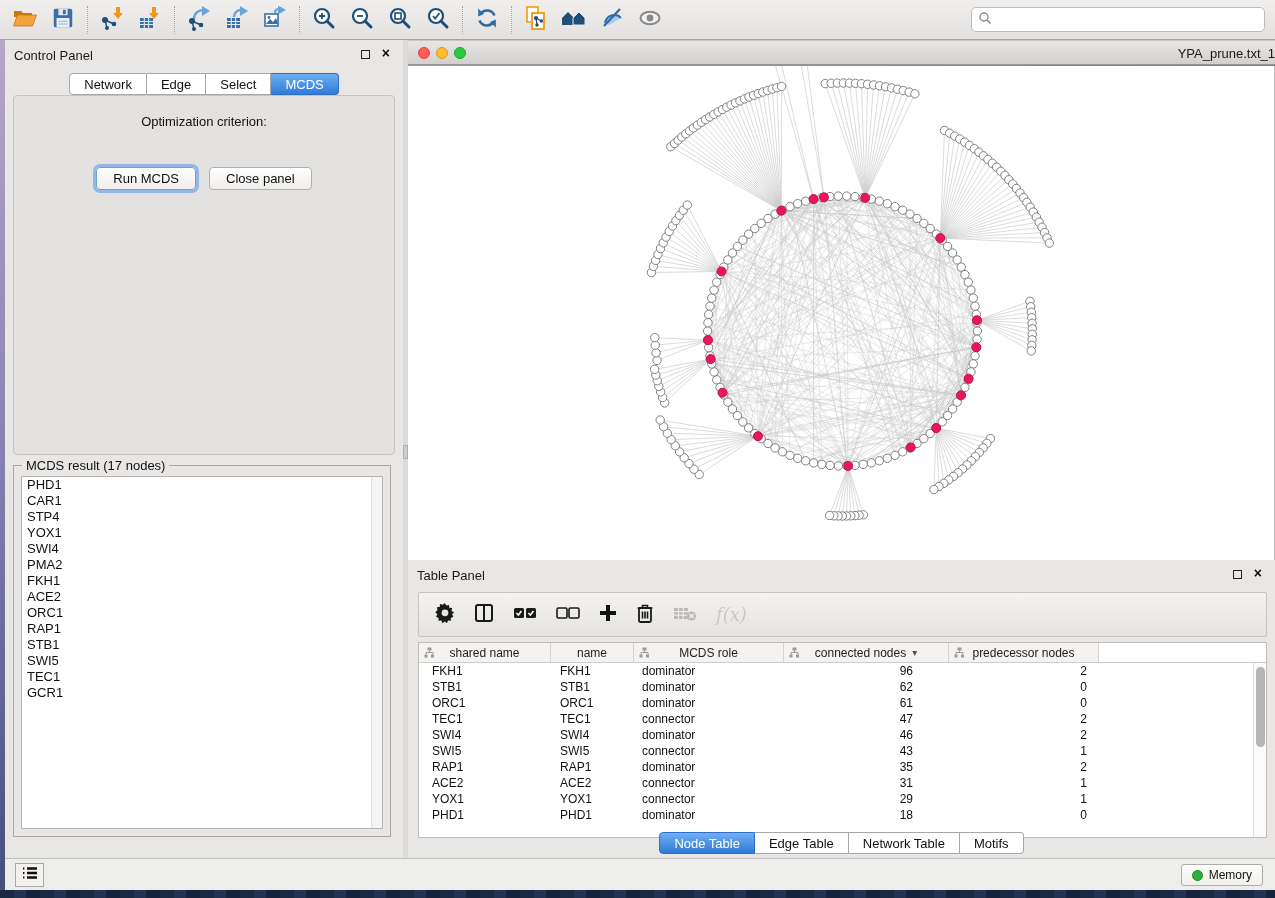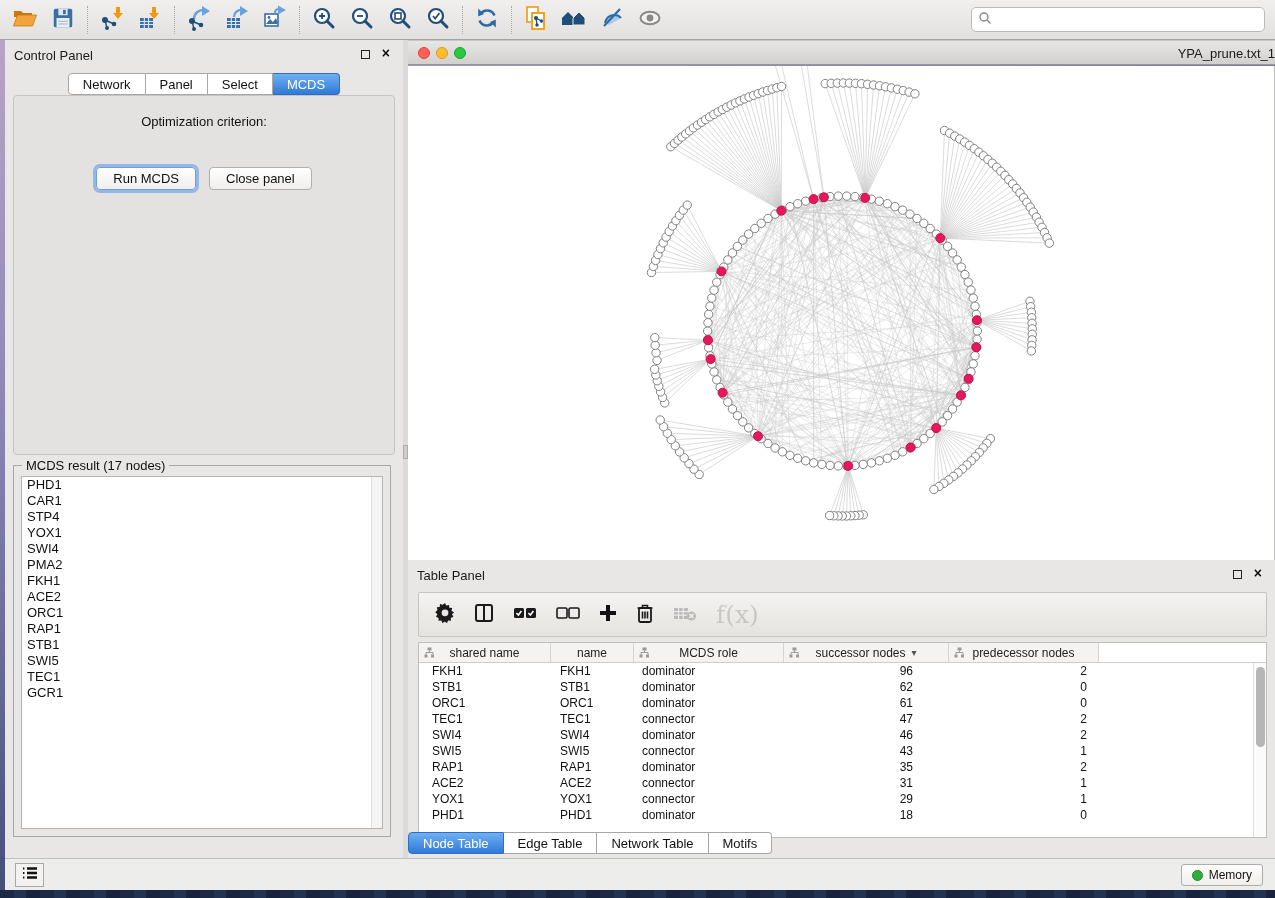--- a/index.html
+++ b/index.html
@@ -80,42 +80,42 @@
   .net-canvas svg { width:100%; height:100%; display:block; }
 
   
   .table-panel { position:absolute; left:408px; top:560px; right:0; bottom:40px; background:#e9e7e5; }
   .tp-float { right:33px; } .tp-close { right:13px; }
   .tp-toolbar { position:absolute; left:10px; right:8px; top:32px; height:45px;
     background:linear-gradient(#f5f3f1,#e5e3df); border:1px solid #c6c4c0; border-radius:2px;
     display:flex; align-items:center; gap:19px; padding-left:16px; }
   .tico { display:flex; align-items:center; justify-content:center; }
   .tico.disabled { opacity:.42; }
-  .fx { font-family:"DejaVu Serif", serif; font-size:25px; color:#999; }
+  .fx { font-family:"DejaVu Serif", serif; font-style:italic; font-size:18px; color:#999; }
 
   .tblwrap { position:absolute; left:10px; right:8px; top:82px; height:196px; background:#fff;
     border:1px solid #bfbdb9; }
   .thead { display:flex; height:20px; background:#f5f3f1; border-bottom:1px solid #cfcdc9; }
   .th { position:relative; display:flex; align-items:center; justify-content:center;
     font-size:12px; color:#222; border-right:1px solid #d6d4d0; }
   .th .tree { position:absolute; left:5px; top:4px; }
   .th .sort { margin-left:6px; color:#555; font-size:10px; }
   .th:nth-child(1){width:132px}.th:nth-child(2){width:83px}.th:nth-child(3){width:150px}
   .th:nth-child(4){width:165px}.th:nth-child(5){width:150px}.th:nth-child(6){flex:1;border-right:none;background:#fff}
   .trow { display:flex; height:16px; }
   .td { font-size:12px; color:#111; line-height:16px; white-space:nowrap; overflow:hidden; }
   .td:nth-child(1){width:132px;padding-left:13px}
   .td:nth-child(2){width:83px;padding-left:9px}
   .td:nth-child(3){width:150px;padding-left:8px}
   .td:nth-child(4){width:165px;text-align:right;padding-right:36px}
   .td:nth-child(5){width:150px;text-align:right;padding-right:12px}
   .tbl-scroll { position:absolute; right:0; top:20px; bottom:0; width:13px; background:#fbfbfb; border-left:1px solid #e2e2e2; }
   .tbl-thumb { position:absolute; left:2px; top:4px; width:9px; height:80px; background:#b6b6b6; border-radius:5px; }
 
-  .tp-tabs { position:absolute; left:0; right:0; bottom:4px; display:flex; }
+  .tp-tabs { position:absolute; left:0; right:0; bottom:4px; display:flex; justify-content:center; }
 
   
   .statusbar { position:absolute; left:5px; right:0; bottom:8px; height:32px; background:#ededeb;
     border-top:1px solid #c2c0be; }
   .list-btn { position:absolute; left:10px; top:4px; width:29px; height:24px; background:#f4f2f0;
     border:1px solid #aaa8a6; display:flex; align-items:center; justify-content:center; }
   .mem-btn { position:absolute; right:12px; top:5px; height:22px; padding:0 10px;
     background:linear-gradient(#fdfdfb,#f1efeb); border:1px solid #aeacaa; border-radius:3px;
     display:flex; align-items:center; gap:6px; font-size:12px; color:#111; }
   .mem-dot { width:11px; height:11px; border-radius:50%; background:#2fae3f; border:1px solid #1d8a2c; }
@@ -264,21 +264,21 @@
 <div class="desk-left"></div>
 
 <div class="control-panel">
   <div class="panel-titlebar">
     <span class="panel-title">Control Panel</span>
     <span class="float-ico cp-float"></span>
     <span class="close-ico cp-close">×</span>
   </div>
   <div class="tabs-row">
       <div class="tab">Network</div>
-      <div class="tab">Panel</div>
+      <div class="tab">Edge</div>
       <div class="tab">Select</div>
       <div class="tab sel">MCDS</div>
     </div>
   <div class="inner-panel"></div>
   <div class="crit-label">Optimization criterion:</div>
   <div class="btn-row">
     <button class="btn focused">Run MCDS</button>
     <button class="btn">Close panel</button>
   </div>
   <div class="mcds-fieldset">
@@ -663,21 +663,21 @@
             </svg></span>
           <span>MCDS role</span>
         </div>
         <div class="th">
           <span class="tree"><svg width="11" height="11" viewBox="0 0 11 11">
               <rect x="3.5" y="0.5" width="4" height="3" fill="#9a9a9a"></rect>
               <rect x="0.5" y="7.5" width="3" height="3" fill="#9a9a9a"></rect>
               <rect x="7" y="7.5" width="3" height="3" fill="#9a9a9a"></rect>
               <path d="M5.5 3.5v2M2 7.5V5.5h7v2" stroke="#9a9a9a" fill="none"></path>
             </svg></span>
-          <span>successor nodes</span>
+          <span>connected nodes</span>
           <span class="sort">▾</span>
         </div>
         <div class="th">
           <span class="tree"><svg width="11" height="11" viewBox="0 0 11 11">
               <rect x="3.5" y="0.5" width="4" height="3" fill="#9a9a9a"></rect>
               <rect x="0.5" y="7.5" width="3" height="3" fill="#9a9a9a"></rect>
               <rect x="7" y="7.5" width="3" height="3" fill="#9a9a9a"></rect>
               <path d="M5.5 3.5v2M2 7.5V5.5h7v2" stroke="#9a9a9a" fill="none"></path>
             </svg></span>
           <span>predecessor nodes</span>

